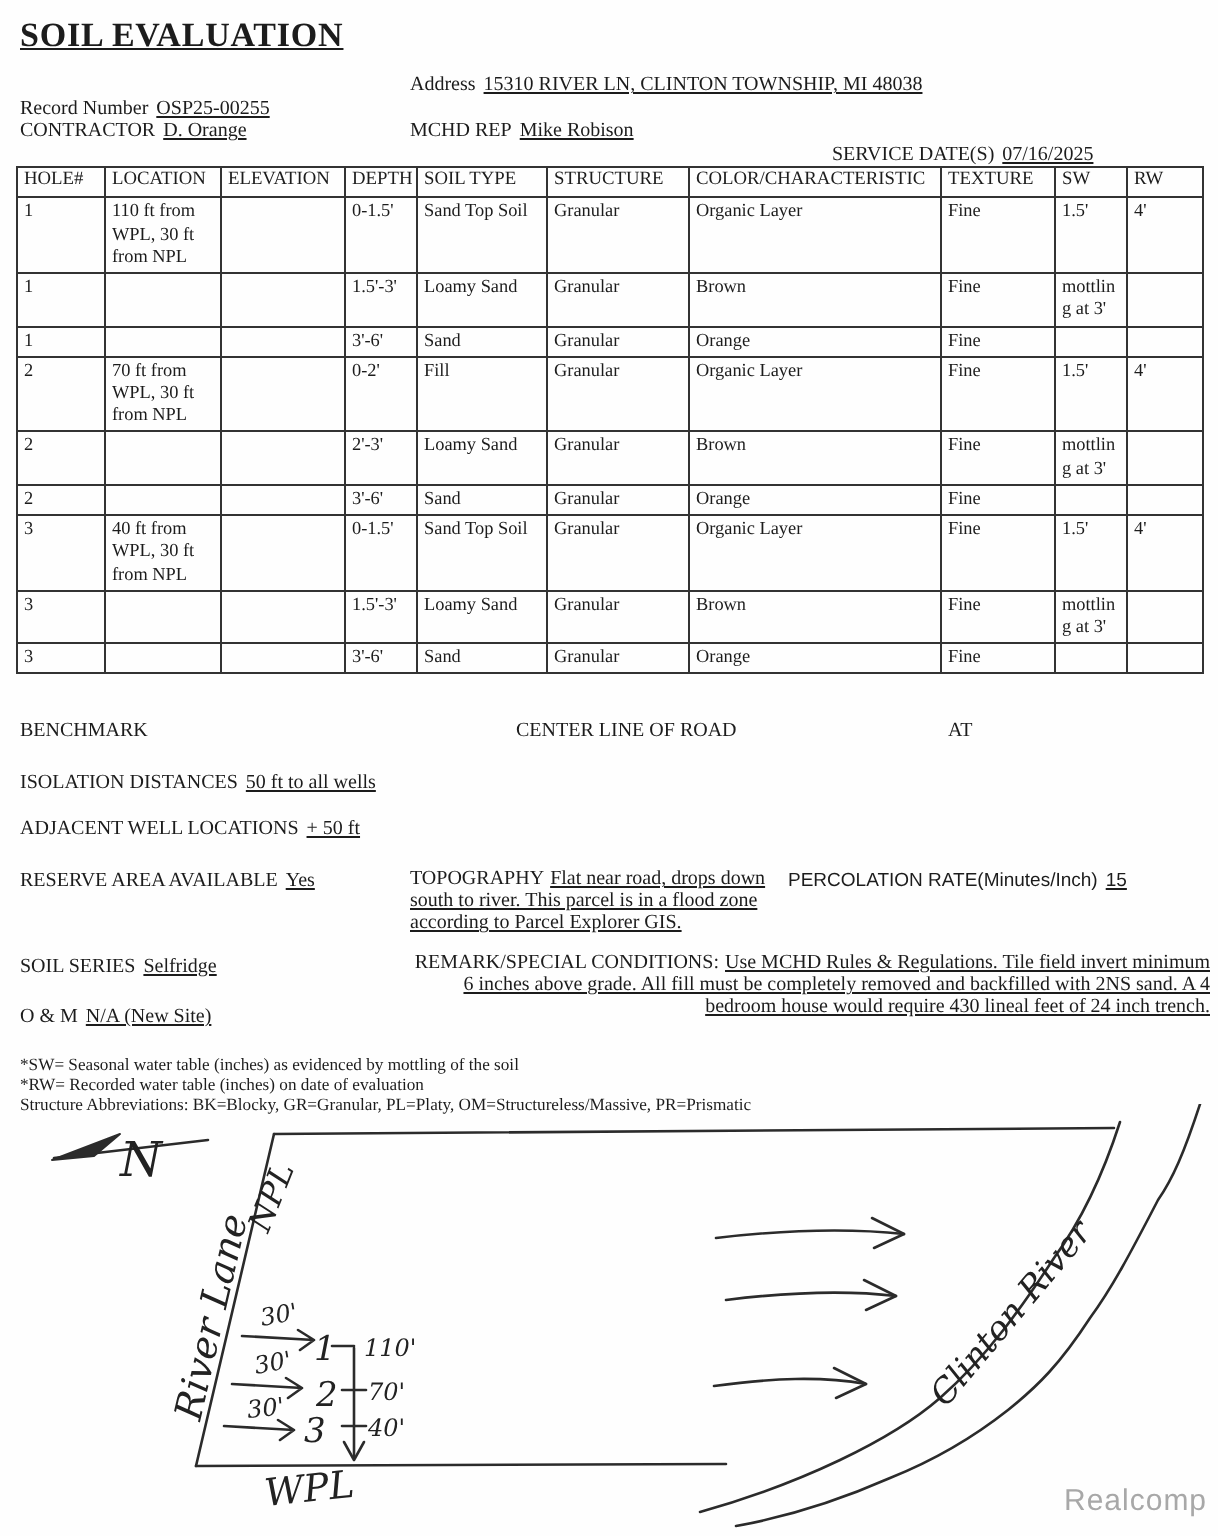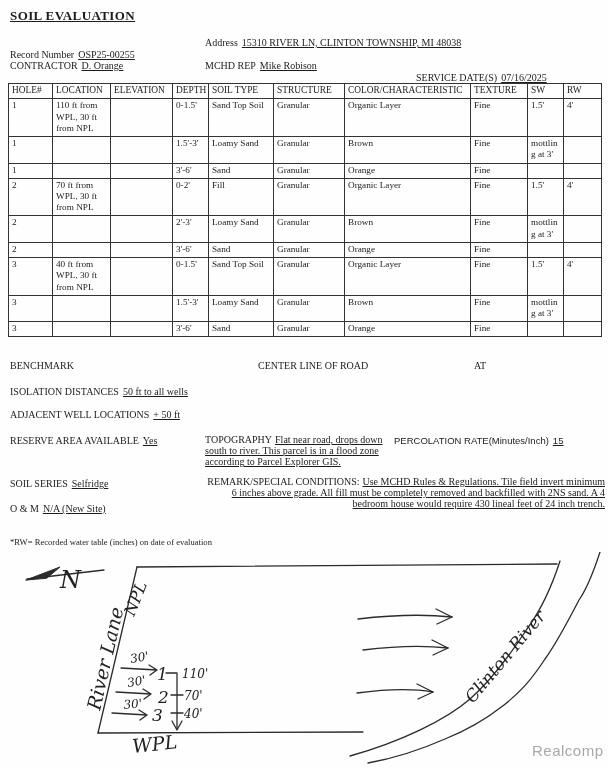--- a/index.html
+++ b/index.html
@@ -2,21 +2,21 @@
 <html><head>
 <meta charset="utf-8">
 <style>
   html,body { margin:0; padding:0; background:#e8e8e8; }
   .page {
     position:relative; width:609px; height:768px; margin:0 auto;
     background:#fefefe; overflow:hidden;
     font-family:"Liberation Serif","DejaVu Serif",serif; color:#1c1c1c;
   }
   .abs { position:absolute; }
-  .title { font-weight:bold; text-decoration:underline; font-size:13px; letter-spacing:.4px;font-family:Liberation Serif, serif; }
+  .title { font-weight:bold; text-decoration:underline; font-size:17px; letter-spacing:.4px;font-family:Liberation Serif, serif; }
   .lbl { font-size:10px; white-space:nowrap; }
   .val { text-decoration:underline; margin-left:4px; }
   .wrapfld { font-size:10px; line-height:1.12; }
   .wrapfld .val { margin-left:3px; }
   .sans { font-family:"Liberation Sans",sans-serif; font-size:9.5px; }
   table.soil { position:absolute; left:8px; top:83px; width:593px; border-collapse:collapse; table-layout:fixed;padding-left:36px; }
   .soil th, .soil td {
     border:1px solid #333; font-size:9.2px; font-weight:normal; text-align:left;
     vertical-align:top; padding:1px 2px 2px 3px; line-height:1.22; overflow-wrap:break-word;
   }
@@ -214,21 +214,23 @@
   <div class="abs lbl" style="left:10px; top:478px;">
     <span>SOIL SERIES</span><span class="val">Selfridge</span>
   </div>
   <div class="abs wrapfld" style="left:205px; top:476px; width:400px;text-align:right;">
     <span>REMARK/SPECIAL CONDITIONS:</span><span class="val">Use MCHD Rules &amp; Regulations.  Tile field invert minimum 6 inches above grade.  All fill must be completely removed and backfilled with 2NS sand. A 4 bedroom house would require 430 lineal feet of 24 inch trench.</span>
   </div>
   <div class="abs lbl" style="left:10px; top:503px;">
     <span>O &amp; M</span><span class="val">N/A (New Site)</span>
   </div>
 
+  <div class="abs foot" style="left:10px; top:527px;">*SW= Seasonal water table (inches) as evidenced by mottling of the soil</div>
   <div class="abs foot" style="left:10px; top:537px;">*RW= Recorded water table (inches) on date of evaluation</div>
+  <div class="abs foot" style="left:10px; top:547px;">Structure Abbreviations: BK=Blocky, GR=Granular, PL=Platy, OM=Structureless/Massive, PR=Prismatic</div>
 
   <svg class="sketch abs" style="left:0; top:552px;" width="609" height="216" viewBox="0 0 609 216">
 
     <g>
       <path d="M 27,27 L 104,18"></path>
       <path class="fillhead" d="M 26,28 L 60,15 L 47,26 Z"></path>
       <text x="60" y="36" font-size="24">N</text>
     </g>
 
     <g>

